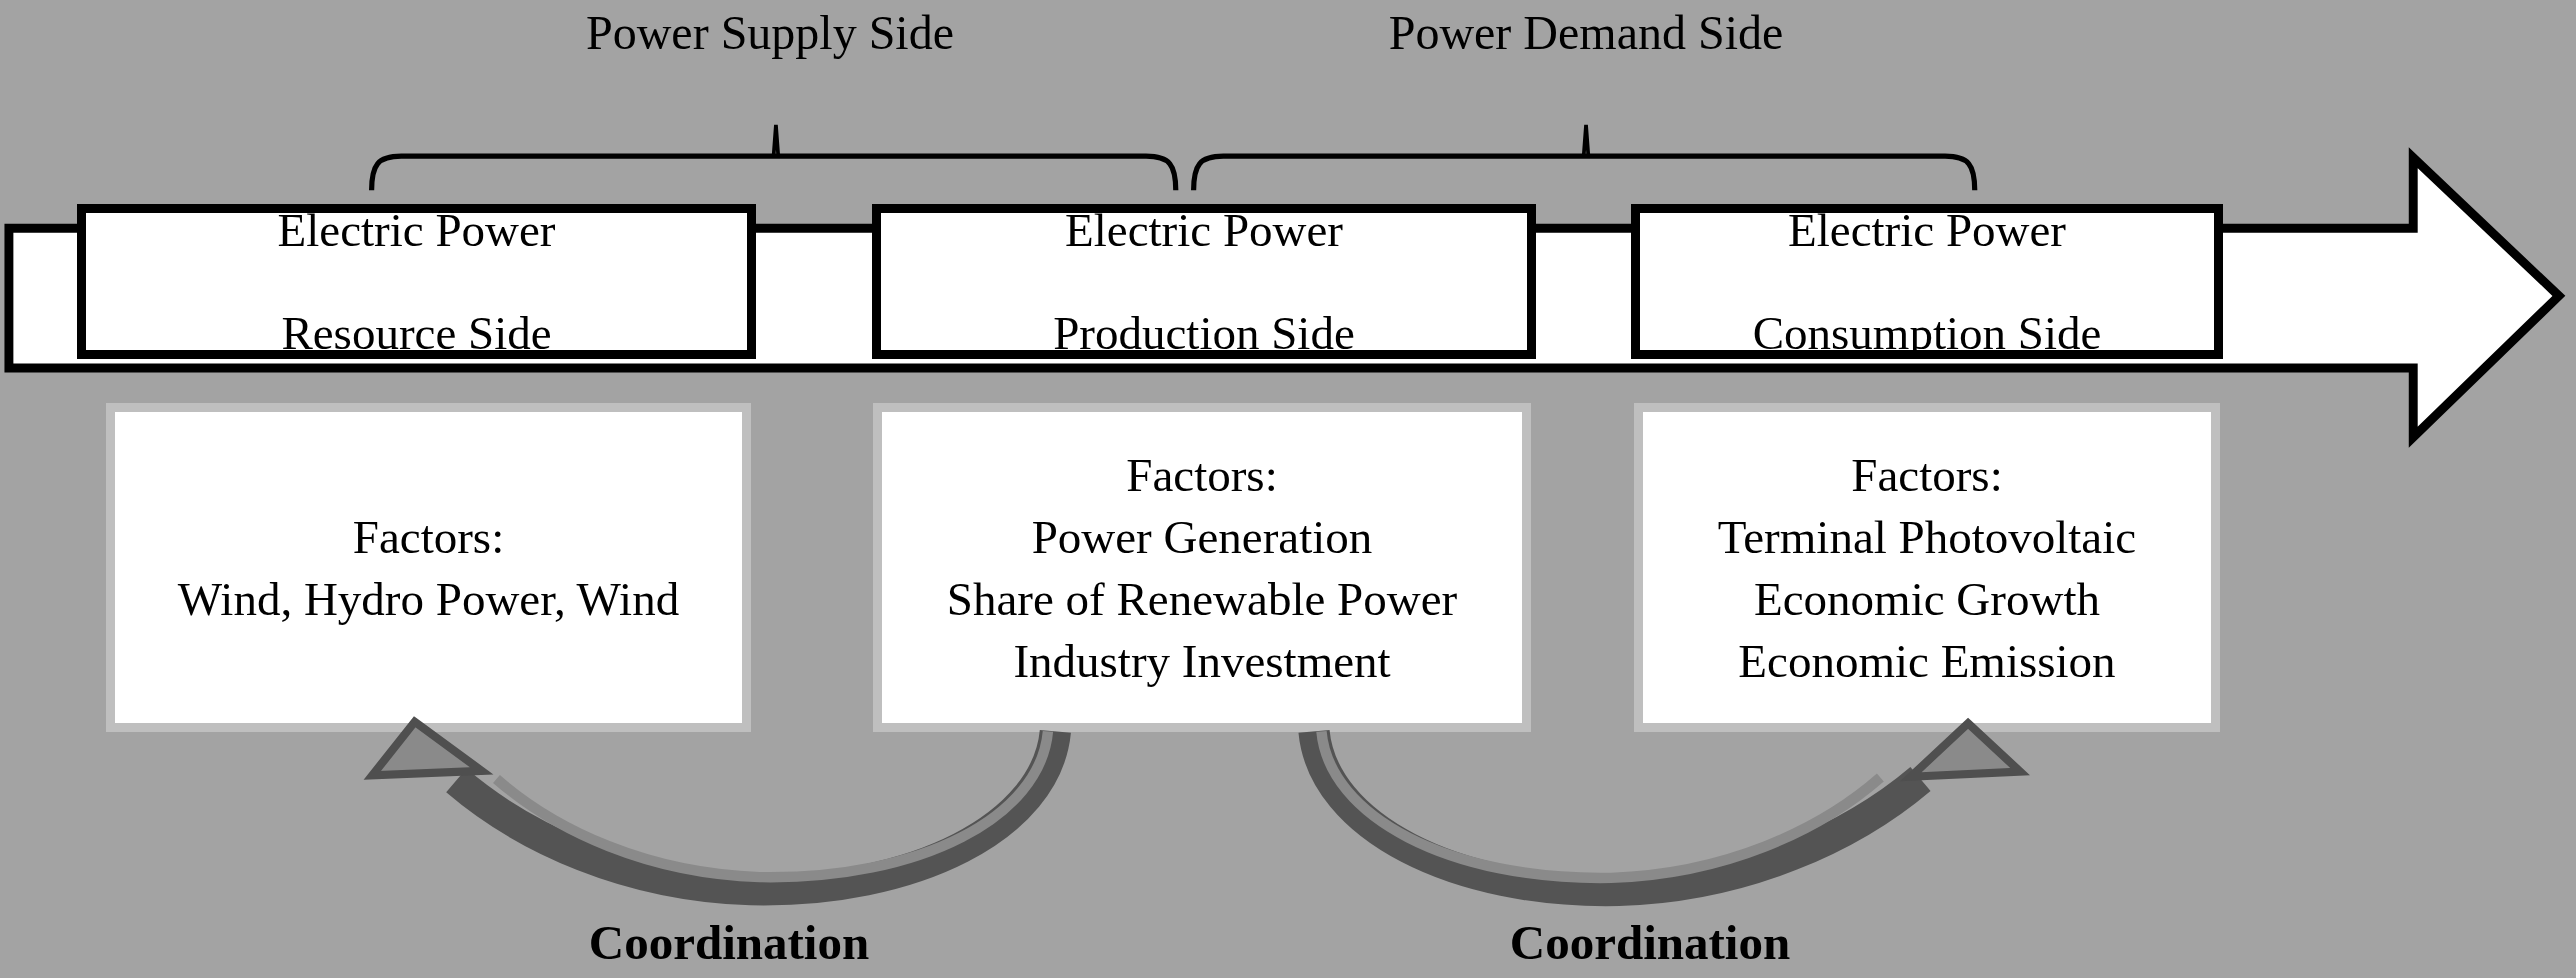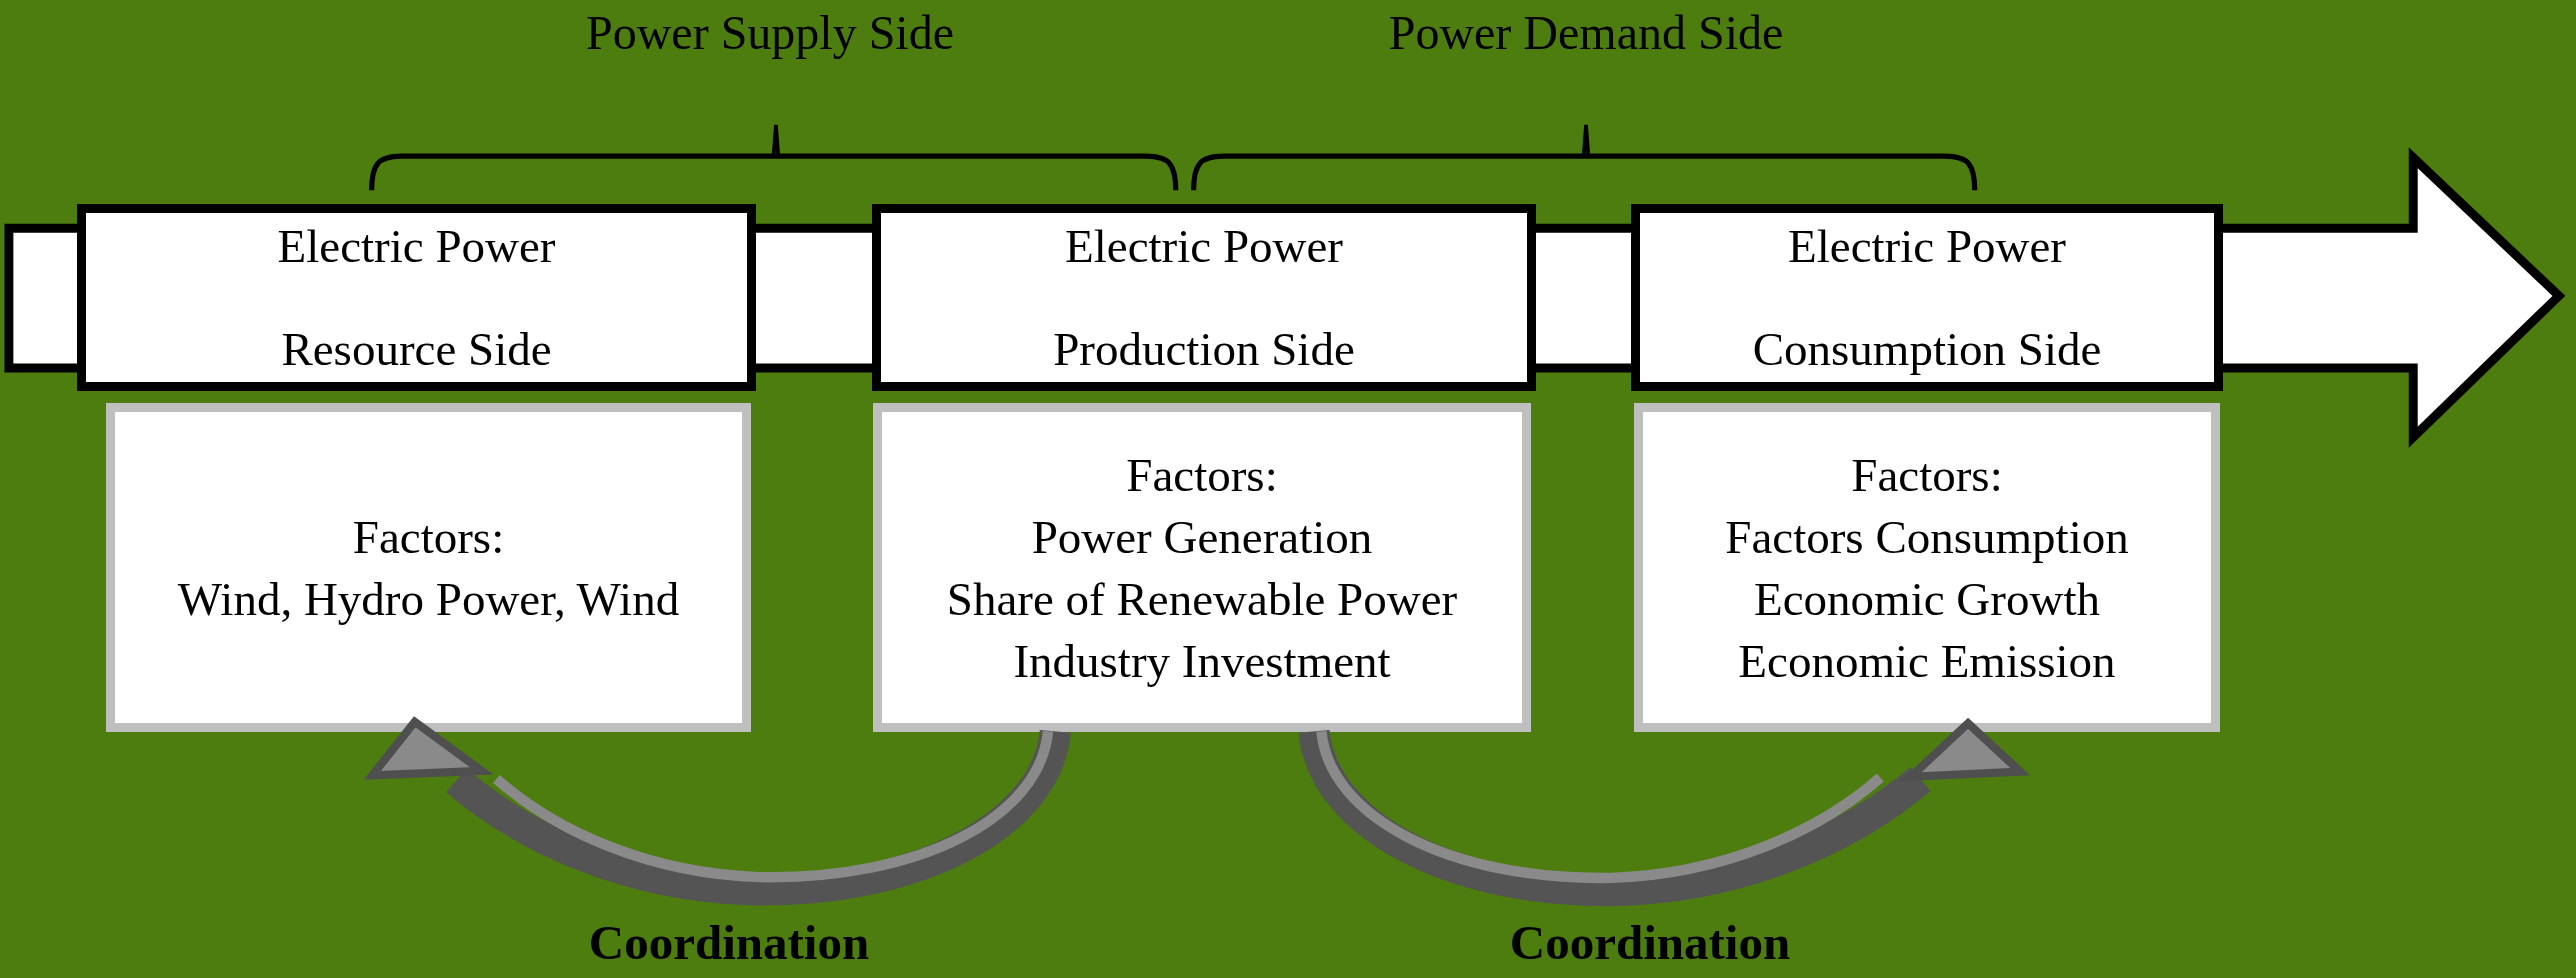--- a/index.html
+++ b/index.html
@@ -1,39 +1,39 @@
 <!DOCTYPE html>
 <html style="font-size:12px"><head>
 <meta charset="utf-8">
 <style>
   html,body{margin:0;padding:0;background:#ffffff;}
   .stage{
     position:relative;
     width:2576px;
     height:979px;
-    background:#4d7c0f;
+    background:#a3a3a3;
     font-family:"Liberation Serif","DejaVu Serif",serif;
     color:#000;
     overflow:hidden;
   }
   .layer{position:absolute;left:0;top:0;width:2576px;height:979px;}
   .toplabel{
     position:absolute;
     top:4.5px;
     transform:translateX(-50%);
     font-size:48px;
     line-height:56px;
     white-space:nowrap;
   }
   .toplabel.l1{left:770px;}
   .toplabel.l2{left:1586px;}
   .flowbox{
     position:absolute;
     top:204px;
-    height:187px;
+    height:155px;
     box-sizing:border-box;
     border:9px solid #000;
     background:#fff;
     display:flex;
     flex-direction:column;
     align-items:center;
     justify-content:center;
     text-align:center;
     font-size:47px;
     line-height:62px;
@@ -114,21 +114,21 @@
     <span>Wind, Hydro Power, Wind</span>
   </div>
   <div class="factorbox f2">
     <span>Factors:</span>
     <span>Power Generation</span>
     <span>Share of Renewable Power</span>
     <span>Industry Investment</span>
   </div>
   <div class="factorbox f3">
     <span>Factors:</span>
-    <span>Factors Consumption</span>
+    <span>Terminal Photovoltaic</span>
     <span>Economic Growth</span>
     <span>Economic Emission</span>
   </div>
 
   <svg class="layer fg-svg" width="2576" height="979" viewBox="0 0 3466 1317">
 
     <g>
       <path d="M 1420 984 C 1408 1112 1230 1202 1010 1197 C 845 1192 705 1128 614 1050" fill="none" stroke="#545454" stroke-width="42"></path>
       <path d="M 1410 984 C 1400 1098 1240 1184 1022 1180 C 872 1175 748 1118 668 1048" fill="none" stroke="#8a8a8a" stroke-width="14"></path>
       <path d="M 558 971 L 648 1037 L 501 1043 Z" fill="#8a8a8a" stroke="#4f4f4f" stroke-width="11" stroke-linejoin="miter"></path>

